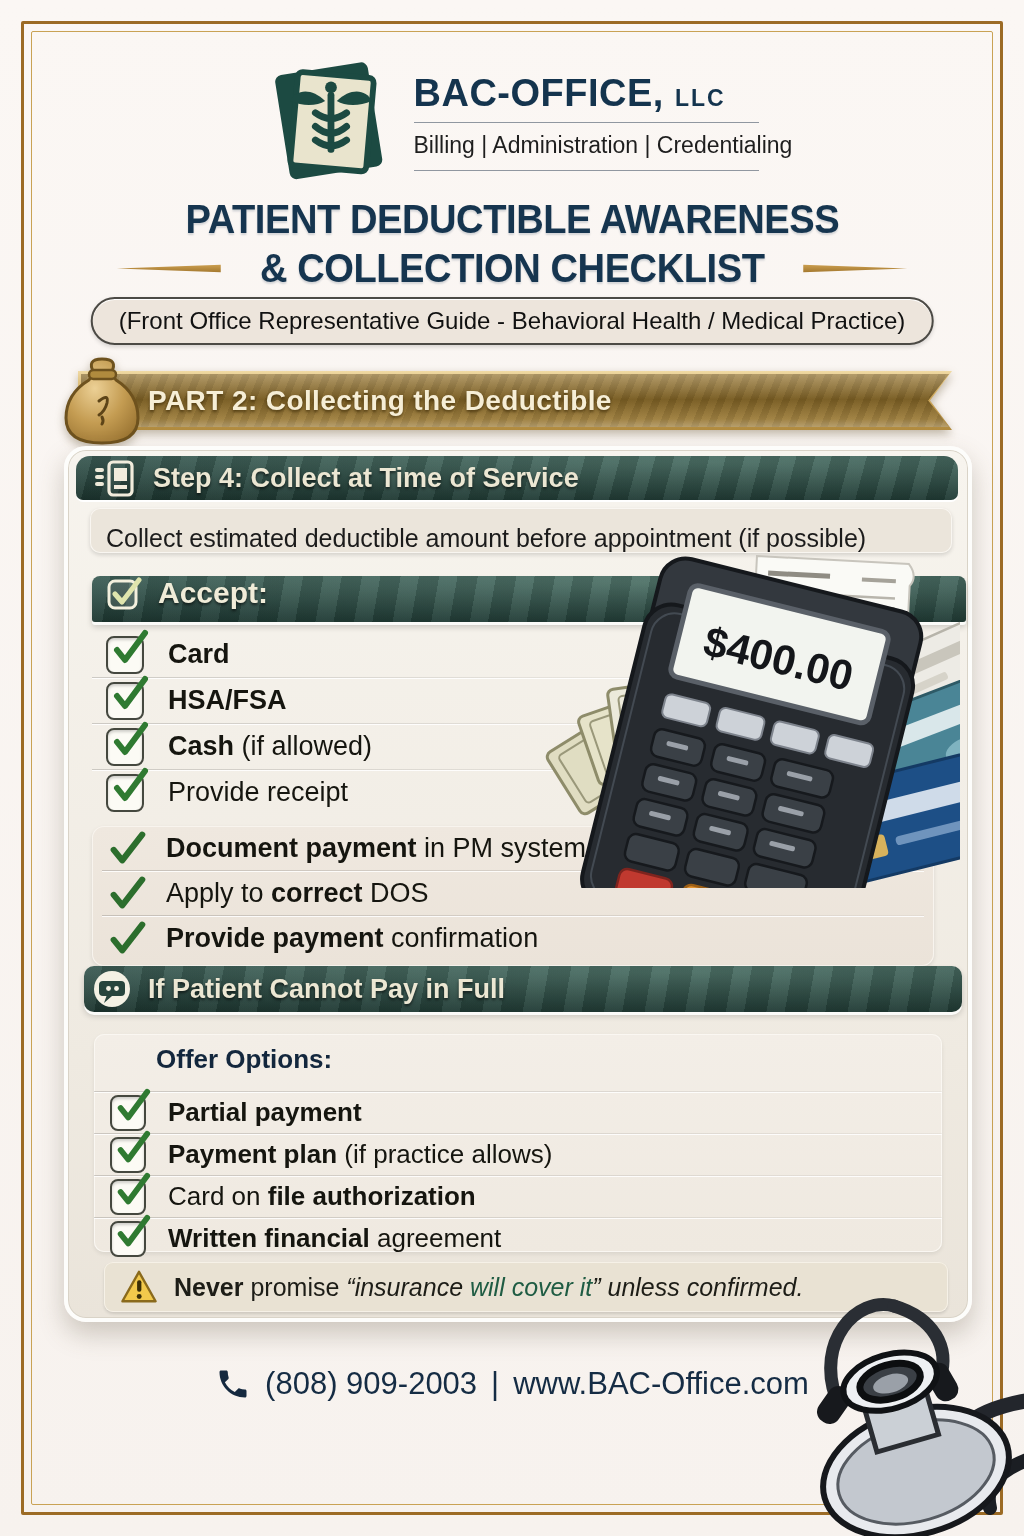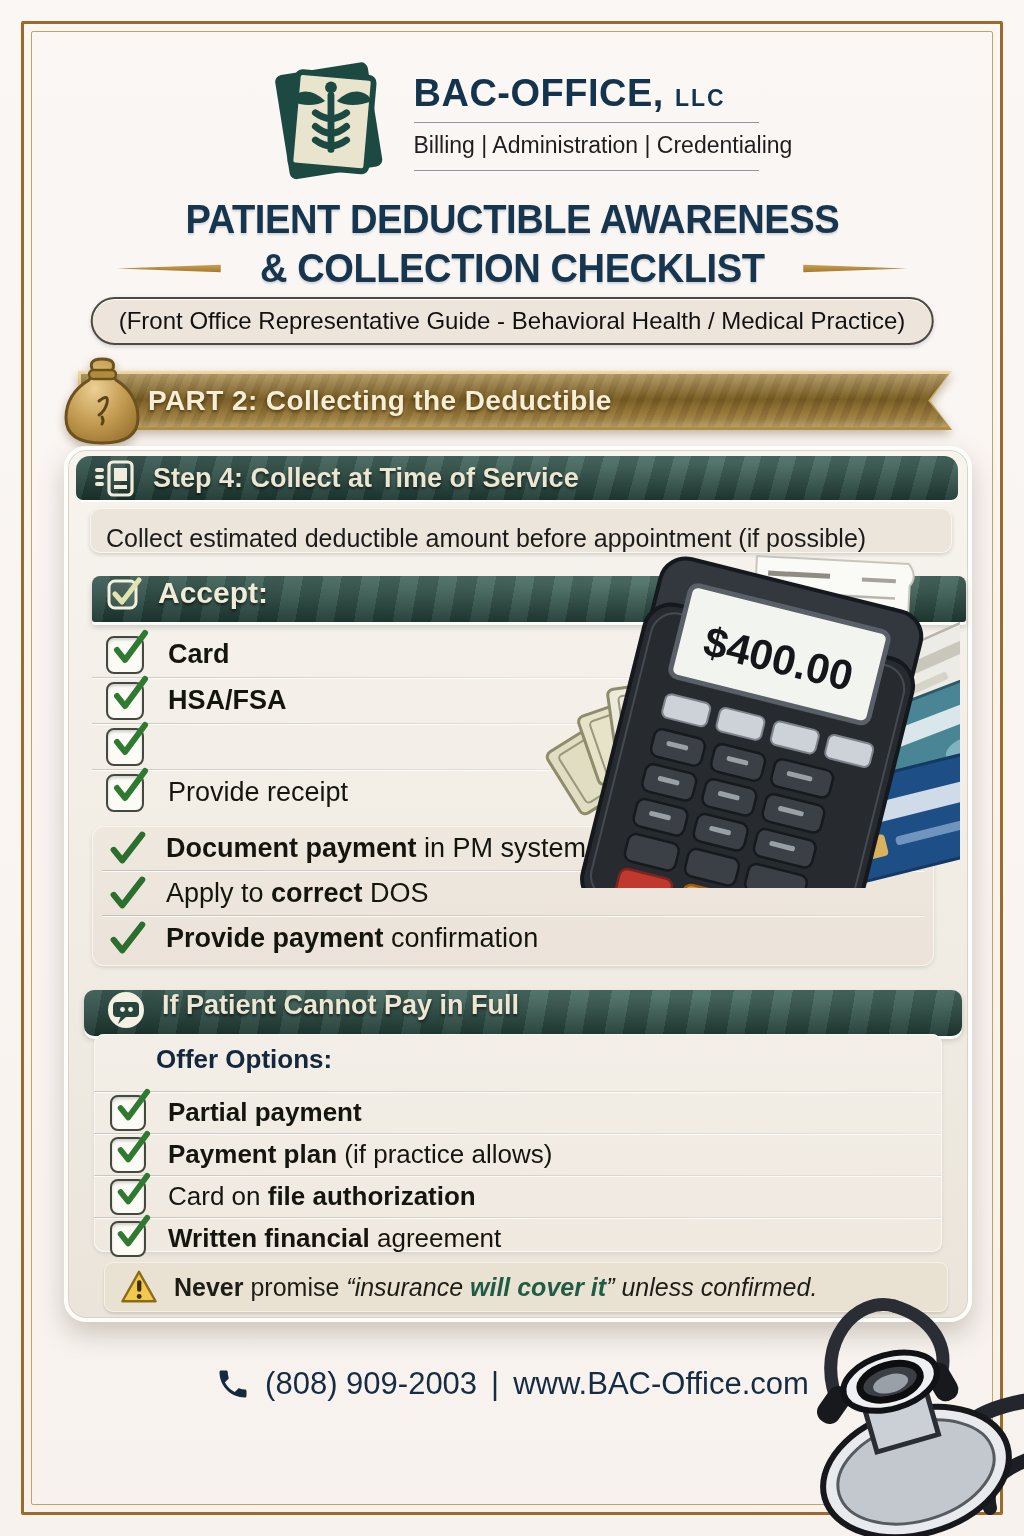--- a/index.html
+++ b/index.html
@@ -87,22 +87,22 @@
     box-shadow:inset 0 2px 3px rgba(0,0,0,.18);position:relative;flex:0 0 auto;}
   .box svg{position:absolute;left:1px;top:-9px;width:40px;height:40px;}
   .plaincheck{width:38px;height:38px;flex:0 0 auto;}
 
   .subpanel{position:absolute;left:24px;top:376px;width:842px;height:140px;
     background:linear-gradient(180deg,#efe8df,#ebe3d9);border-radius:12px;
     box-shadow:inset 0 0 0 1px #f8f4ee, 0 2px 4px rgba(0,0,0,.1);}
   .subpanel .li{height:44px;gap:20px;padding-left:16px;}
   .subpanel .sep{margin:0 10px;}
 
-  .cannotbar{position:absolute;left:16px;top:540px;right:6px;height:46px;
-    border-radius:10px;display:flex;gap:16px;padding-left:22px;
+  .cannotbar{position:absolute;left:16px;top:516px;right:6px;height:46px;
+    border-radius:10px;display:flex;align-items:center;gap:16px;padding-left:8px;
     color:#ece7d3;font-size:27px;font-weight:bold;text-shadow:0 2px 3px rgba(0,0,0,.6);
     background:
       linear-gradient(rgba(255,255,255,.07),rgba(0,0,0,.22)),
       repeating-linear-gradient(100deg,rgba(255,255,255,.06) 0 18px,rgba(0,0,0,.12) 18px 40px),
       radial-gradient(130% 160% at 68% 15%,#41685d 0%,#2a4c44 55%,#1d3932 100%);
     box-shadow:0 3px 0 #fbfbf9, 0 4px 6px rgba(0,0,0,.18);}
   .bubble{width:40px;height:40px;flex:0 0 auto;}
 
   .offerpanel{position:absolute;left:26px;top:584px;width:848px;height:218px;
     background:linear-gradient(180deg,#f3eee7,#efe9e0);border-radius:10px;
@@ -111,21 +111,21 @@
   .offerpanel .li{height:41px;font-size:26px;gap:22px;padding-left:16px;}
   .offerpanel .box{width:32px;height:32px;}
   .offerpanel .box svg{width:38px;height:38px;top:-9px;}
 
   .warnstrip{position:absolute;left:36px;top:812px;width:828px;height:50px;
     background:#e9e2d3;border-radius:9px;display:flex;align-items:center;gap:16px;padding-left:16px;
     box-shadow:inset 0 0 0 1px #f6f1e7, 0 2px 3px rgba(0,0,0,.12);
     font-size:25px;color:#1d1d17;}
   .warnstrip .wtri{width:38px;height:36px;flex:0 0 auto;}
   .warn-it{font-style:italic;}
-  .warn-green{font-style:italic;font-weight:bold;}
+  .warn-green{font-style:italic;font-weight:normal;}
 
   
   .terminal-illo{position:absolute;left:545px;top:550px;width:415px;height:338px;z-index:6;}
   .steth{position:absolute;right:-8px;bottom:-6px;width:238px;height:262px;z-index:8;}
 
   
   .footer{position:absolute;top:1366px;left:0;right:0;display:flex;justify-content:center;align-items:center;gap:14px;
     color:#152c44;font-size:31px;text-align:center;}
   .footer .phone-icon{width:36px;height:36px;}
 </style>
@@ -232,20 +232,21 @@
       </span>
       <span class="lbl"><span></span><b>HSA/FSA</b><span></span></span>
     </div>
     <div class="sep"></div>
     <div class="li">
       <span class="box">
         <svg viewBox="0 0 40 40">
             <path d="M8 21 l8 10 L36 4" stroke="#2f7a31" stroke-width="6" fill="none" stroke-linecap="round" stroke-linejoin="round"></path>
           </svg>
       </span>
+      <span class="lbl"><span></span><b>Cash</b><span> (if allowed)</span></span>
     </div>
     <div class="sep"></div>
     <div class="li">
       <span class="box">
         <svg viewBox="0 0 40 40">
             <path d="M8 21 l8 10 L36 4" stroke="#2f7a31" stroke-width="6" fill="none" stroke-linecap="round" stroke-linejoin="round"></path>
           </svg>
       </span>
       <span class="lbl"><span>Provide receipt</span><b></b><span></span></span>
     </div>

